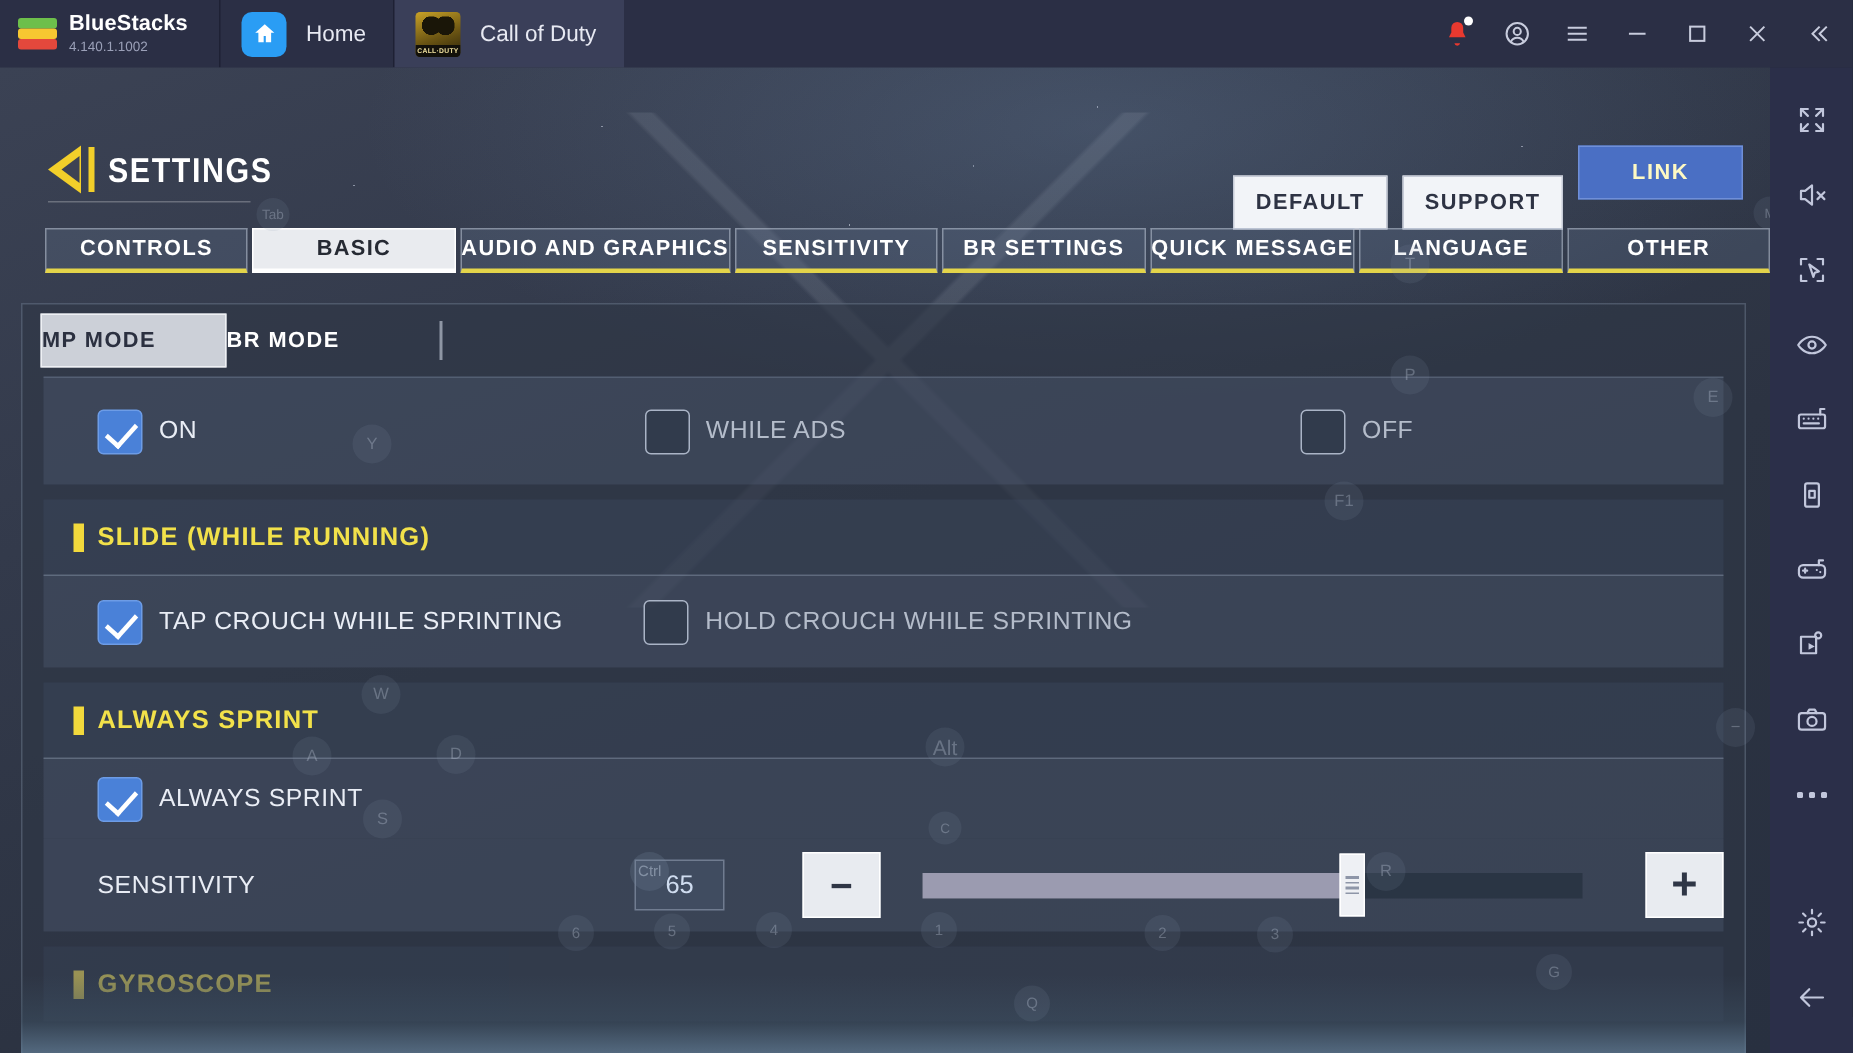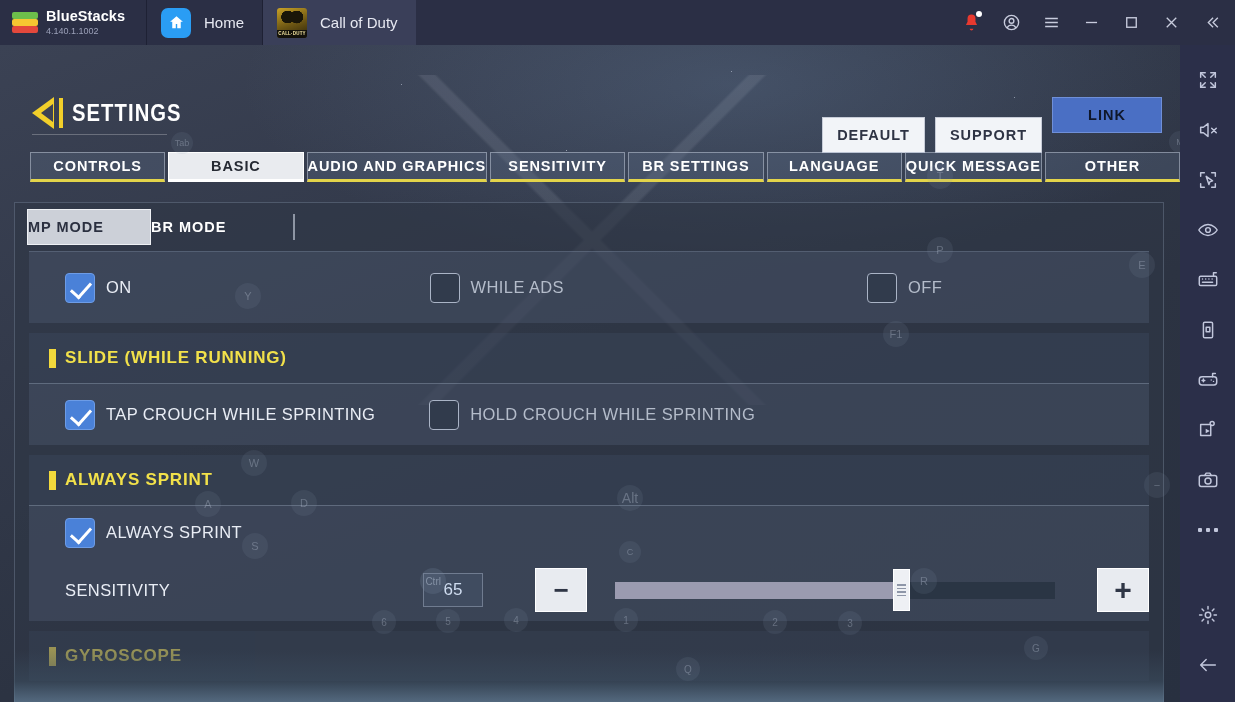--- a/index.html
+++ b/index.html
@@ -130,21 +130,21 @@
   }
   .title-underline { position: absolute; left: 32px; top: 89px; width: 135px; height: 1px; background: rgba(255,255,255,.25); }
 
   .hdr-btns { position: absolute; right: 18px; top: 52px; display: flex; gap: 10px; }
   .hbtn {
     height: 36px; min-width: 100px; padding: 0 14px; display: flex; align-items: center;
     justify-content: center; font-size: 14.5px; font-weight: bold; letter-spacing: 1px;
     transform: none; font-family: "Liberation Sans Narrow","Liberation Sans",sans-serif;
   }
   .hbtn.light { background: #f2f4f8; color: #2e3344; border: 1px solid #c7ccd8; margin-top: 20px; }
-  .hbtn.blue { background: #4a6fc4; color: #0f172a; border: 1px solid #6f8fd8; min-width: 110px; }
+  .hbtn.blue { background: #4a6fc4; color: #fef9c3; border: 1px solid #6f8fd8; min-width: 110px; }
 
   
   .tabs {
     position: absolute; top: 107px; left: 30px; width: 1150px; height: 30px;
     display: flex; gap: 3px;
   }
   .tab {
     flex: 1; display: flex; align-items: center; justify-content: center;
     background: rgba(97,113,138,.30); border: 1px solid rgba(214,222,236,.45);
     border-bottom: 3px solid #e3d44a; position: relative;
@@ -357,24 +357,24 @@
       <div class="tab">
           <span class="tl">AUDIO AND GRAPHICS</span>
         </div>
       <div class="tab">
           <span class="tl">SENSITIVITY</span>
         </div>
       <div class="tab">
           <span class="tl">BR SETTINGS</span>
         </div>
       <div class="tab">
+          <span class="tl">QUICK MESSAGE</span>
+        </div>
+      <div class="tab">
           <span class="tl">LANGUAGE</span>
-        </div>
-      <div class="tab">
-          <span class="tl">QUICK MESSAGE</span>
         </div>
       <div class="tab">
           <span class="tl">OTHER</span>
         </div>
     </div>
 
     <div class="panel">
 
       <div class="subtabs">
         <div class="subtab active">

